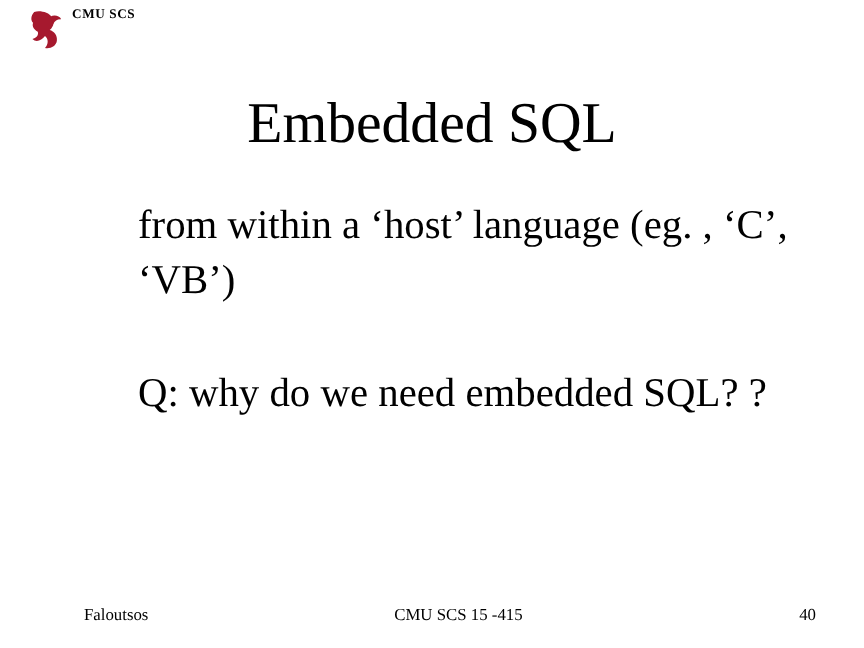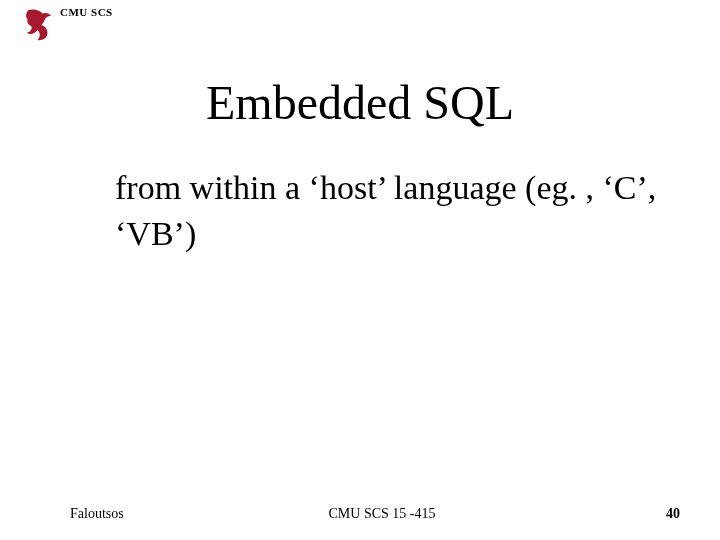--- a/index.html
+++ b/index.html
@@ -77,21 +77,20 @@
     left: 0;
     right: 0;
     text-align: center;
     bottom: 0;
     padding-left: 44px;
   }
   .footer .page {
     position: absolute;
     right: 40px;
     bottom: 0;
-    font-weight: bold;
   }
 </style>
 </head>
 <body>
 
 <div class="header">
   <span class="header-logo">
     <svg viewBox="0 0 100 110">
       <g fill="#a6192e">
         <path d="M15 5 C30 0 55 5 65 20 C72 30 70 45 58 55 C70 58 80 70 78 85 C76 100 60 108 45 105 C55 95 55 80 45 72 C35 85 20 90 10 80 C20 78 28 70 25 60 C15 55 8 45 12 35 C5 30 5 15 15 5 Z"></path>
@@ -99,19 +98,20 @@
       </g>
     </svg>
   </span>
   <span class="header-text">CMU SCS</span>
 </div>
 
 <div class="title">Embedded SQL</div>
 
 <div class="body">
   <p class="line1">from within a ‘host’ language (eg. , ‘C’, ‘VB’)</p>
+  <p class="q">Q: why do we need embedded SQL? ?</p>
 </div>
 
 <div class="footer">
   <span class="author">Faloutsos</span>
   <span class="course">CMU SCS 15 -415</span>
   <span class="page">40</span>
 </div>
 
 </body></html>

